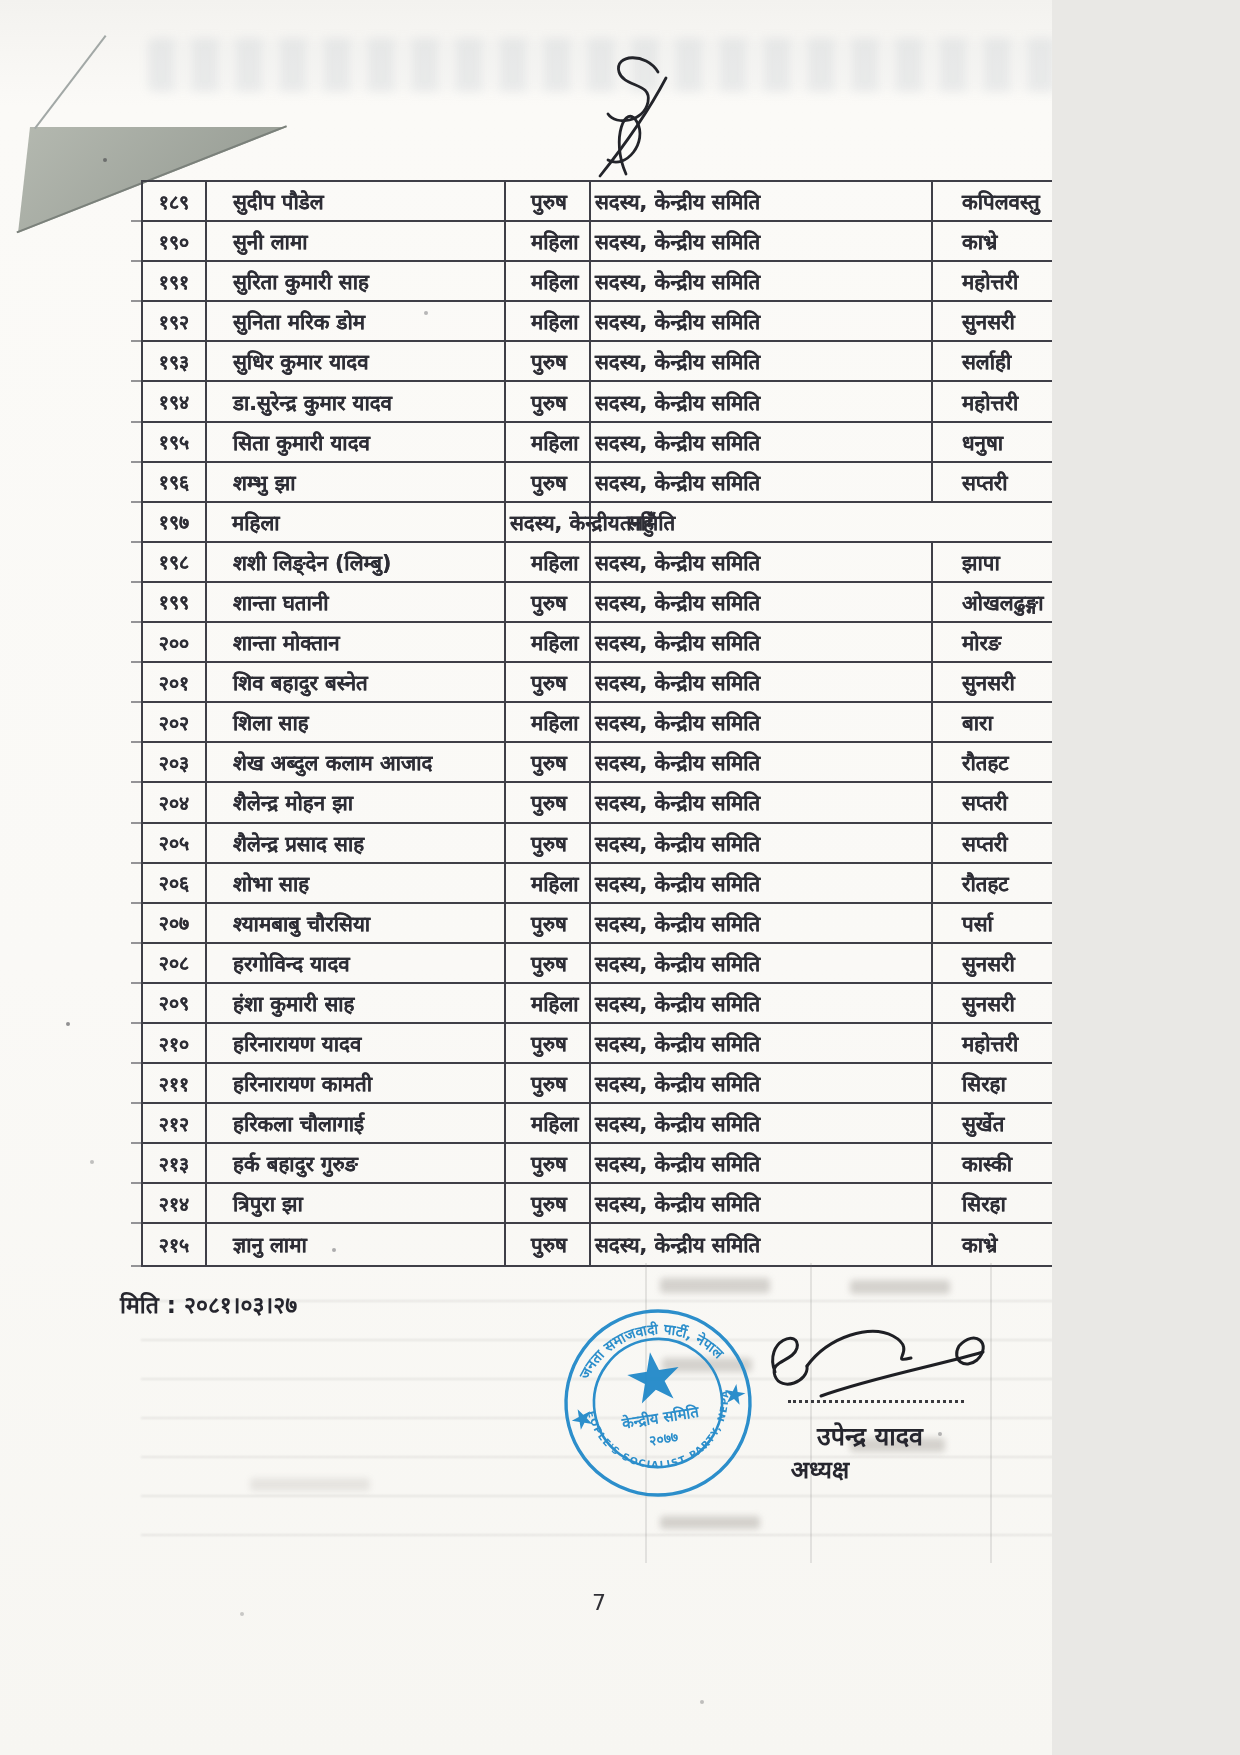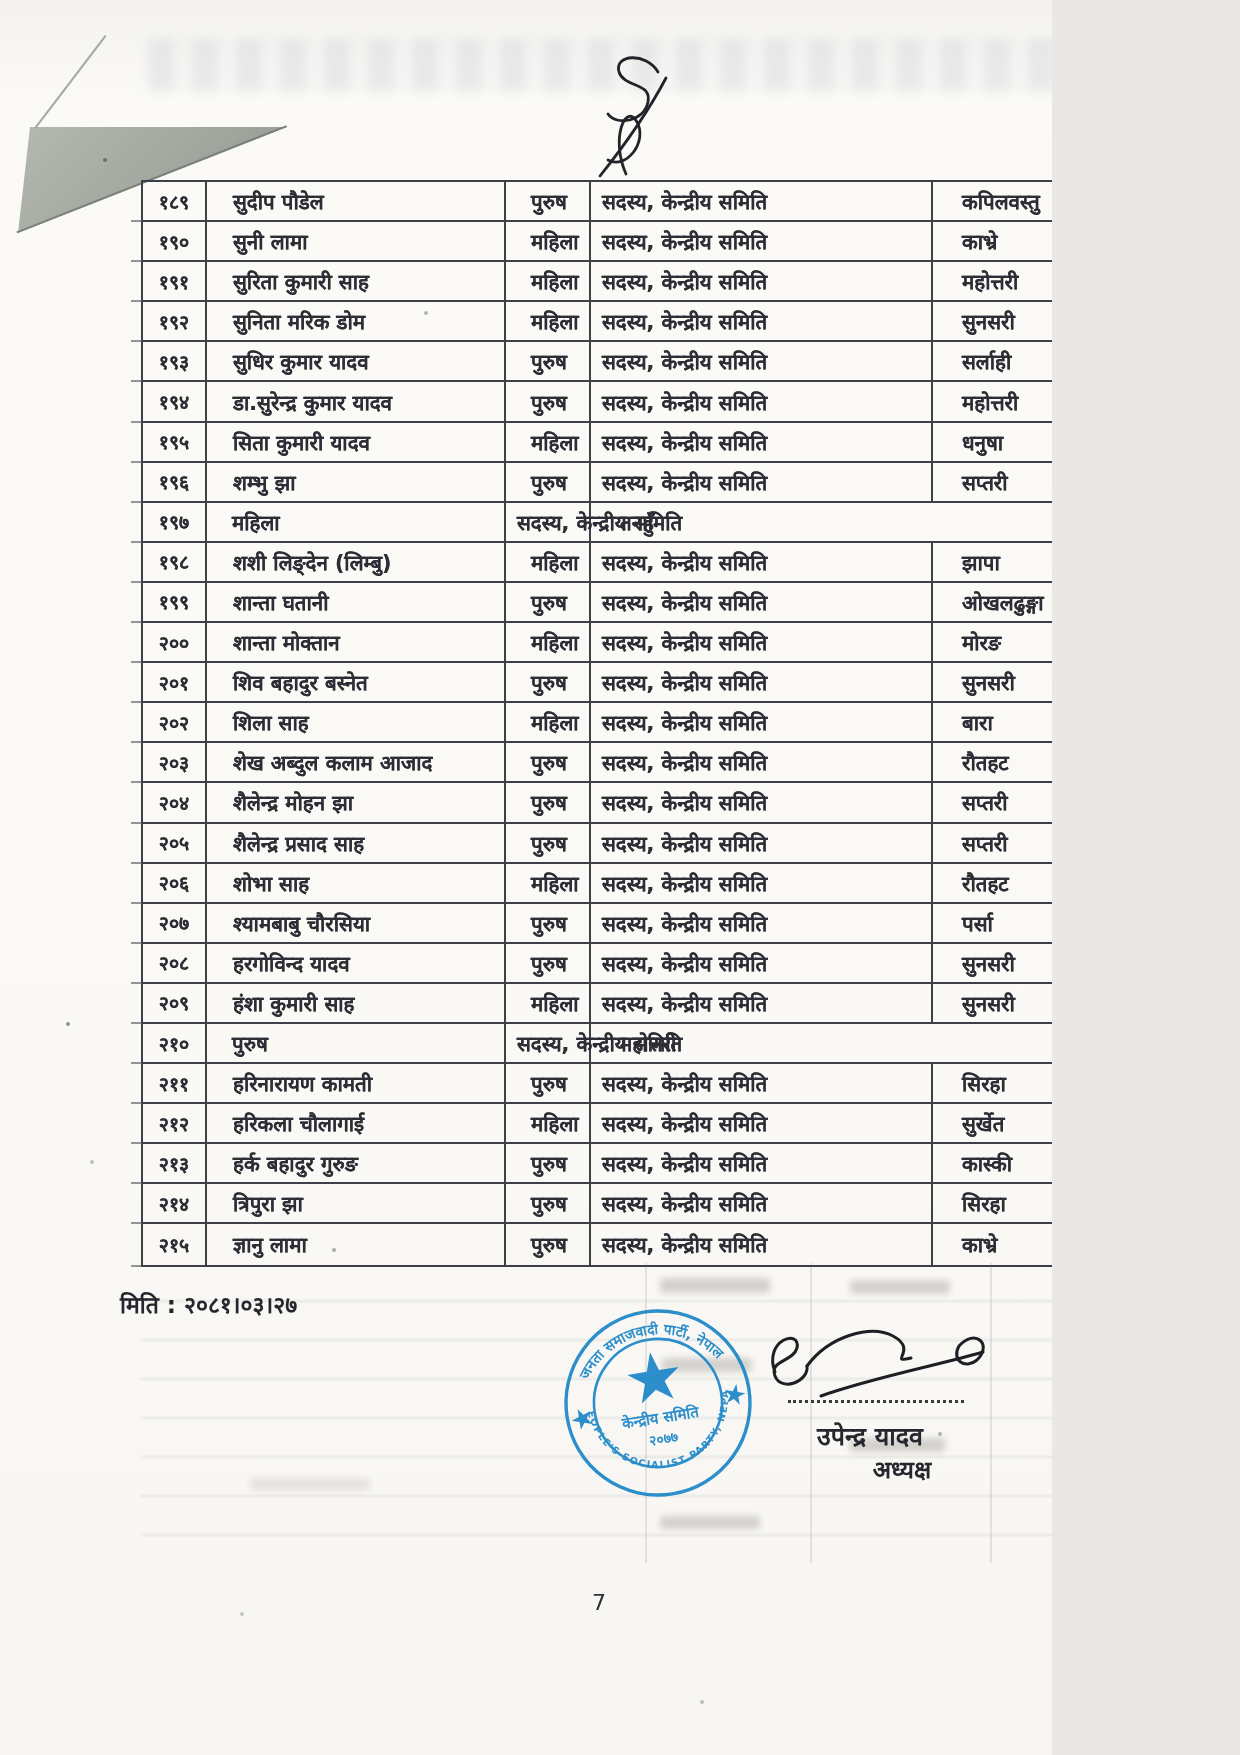--- a/index.html
+++ b/index.html
@@ -34,33 +34,33 @@
     height:40.1px;border-bottom:2px solid #3f3f47;position:relative;box-sizing:border-box;}
   .trow:last-child{border-bottom:none;}
   .trow::before{content:'';position:absolute;left:-12px;bottom:-2px;width:12px;height:2px;
     background:rgba(63,63,71,.55);}
   .cell{display:flex;align-items:center;box-sizing:border-box;
     font-size:20.5px;font-weight:600;color:#2d2d35;white-space:nowrap;
     text-shadow:0 0 .4px rgba(44,44,52,.75);}
   .c-sn{justify-content:center;border-right:2px solid #3f3f47;font-size:19.5px;}
   .c-name{padding-left:26px;border-right:2px solid #3f3f47;}
   .c-gender{padding-left:25px;border-right:2px solid #3f3f47;}
-  .c-position{padding-left:11px;border-right:2px solid #3f3f47;}
+  .c-position{padding-left:4px;border-right:2px solid #3f3f47;}
   .c-district{padding-left:29px;overflow:visible;}
   
   #date-line{position:absolute;left:120px;top:1288px;font-size:23px;font-weight:600;color:#26262e;}
   #page-number{position:absolute;left:592px;top:1590px;font-size:22px;color:#303036;}
   #stamp{position:absolute;left:560px;top:1305px;opacity:.93;transform:rotate(-9deg);}
   #sig-top{position:absolute;left:540px;top:46px;}
   #sig-main{position:absolute;left:755px;top:1312px;}
   .dotted-line{position:absolute;left:788px;top:1384px;width:176px;height:16px;
     border-bottom:3.5px dotted #26262c;opacity:.9;}
   #signer-name{position:absolute;left:770px;top:1418px;width:200px;text-align:center;
     font-size:25px;font-weight:700;color:#26262e;}
-  #signer-title{position:absolute;left:812px;top:1452px;width:180px;text-align:center;
+  #signer-title{position:absolute;left:730px;top:1452px;width:180px;text-align:center;
     font-size:24px;font-weight:700;color:#26262e;}
 </style>
 </head>
 <body>
 
 <div id="page">
 
   <div class="corner-wedge"></div>
   <div class="wedge-edge"></div>
   <div class="wedge-line"></div>
@@ -227,20 +227,21 @@
         </div>
         <div class="trow">
           <div class="cell c-sn">२०९</div>
           <div class="cell c-name">हंशा कुमारी साह</div>
           <div class="cell c-gender">महिला</div>
           <div class="cell c-position">सदस्य, केन्द्रीय समिति</div>
           <div class="cell c-district">सुनसरी</div>
         </div>
         <div class="trow">
           <div class="cell c-sn">२१०</div>
+          <div class="cell c-name">हरिनारायण यादव</div>
           <div class="cell c-gender">पुरुष</div>
           <div class="cell c-position">सदस्य, केन्द्रीय समिति</div>
           <div class="cell c-district">महोत्तरी</div>
         </div>
         <div class="trow">
           <div class="cell c-sn">२११</div>
           <div class="cell c-name">हरिनारायण कामती</div>
           <div class="cell c-gender">पुरुष</div>
           <div class="cell c-position">सदस्य, केन्द्रीय समिति</div>
           <div class="cell c-district">सिरहा</div>

